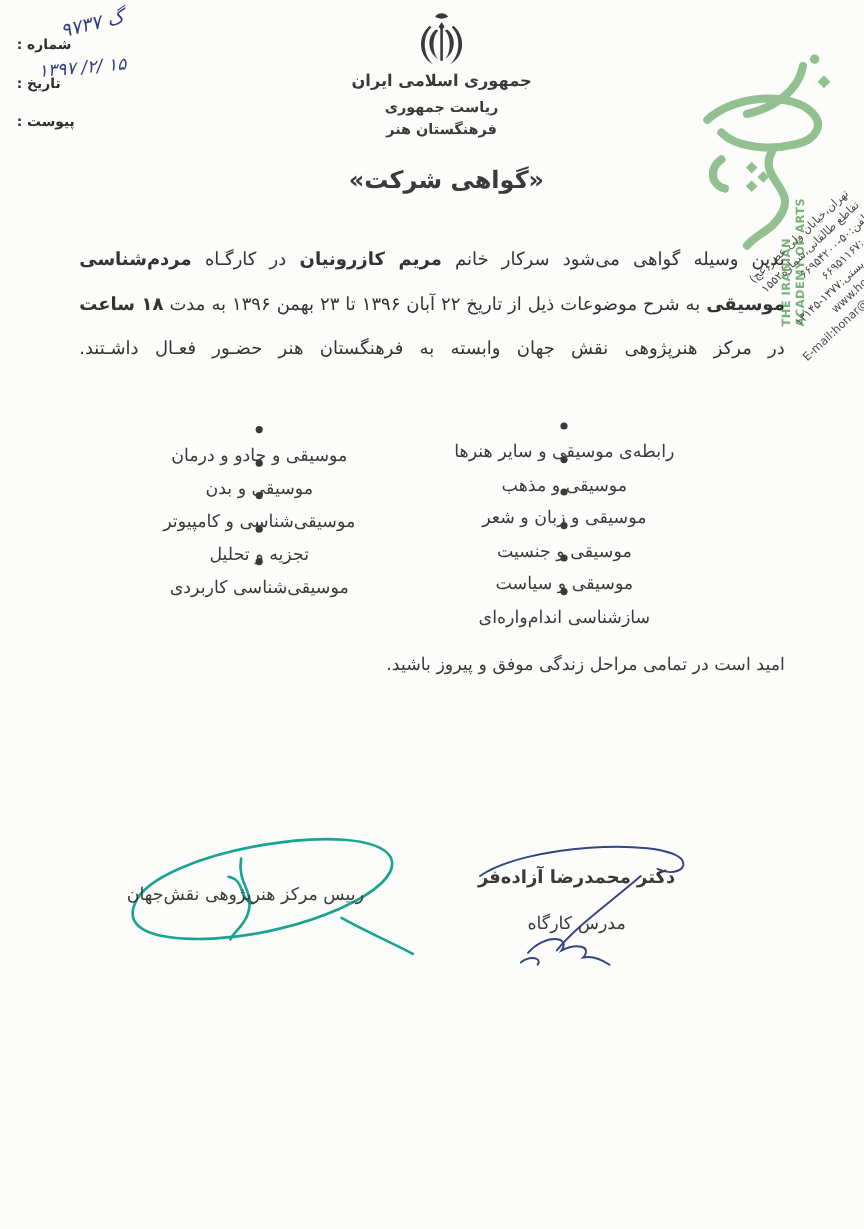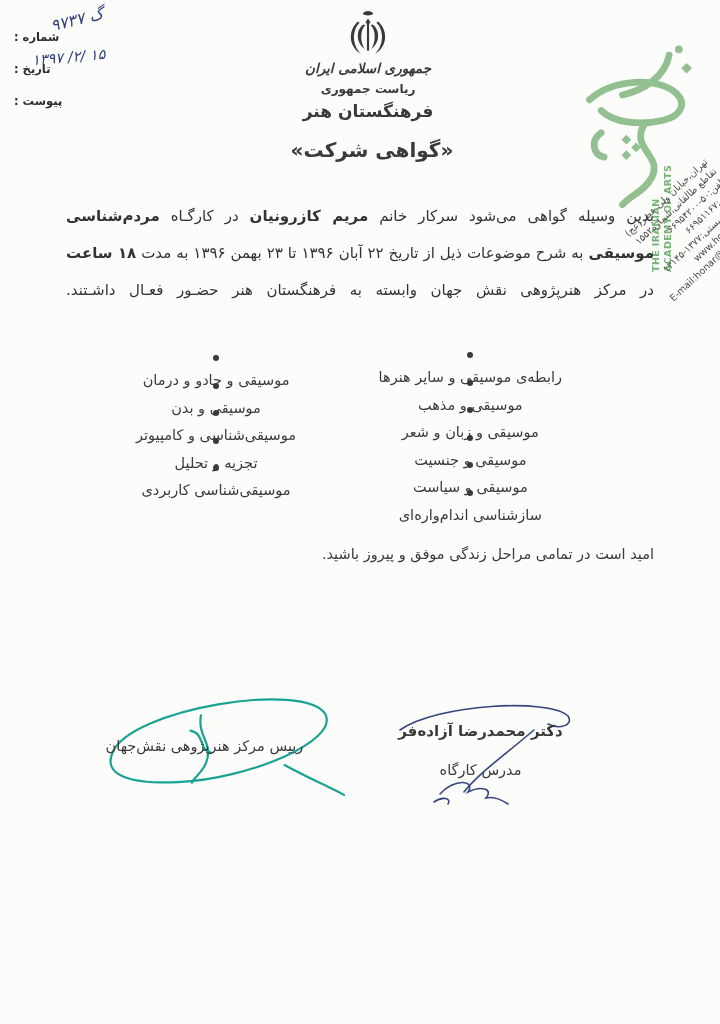--- a/index.html
+++ b/index.html
@@ -13,23 +13,23 @@
   
   .meta{position:absolute;top:26px;left:14px;width:110px;text-align:left;direction:rtl;}
   .meta-row{position:relative;height:32px;text-align:left;}
   .meta-label{font-size:11.5px;color:#2e2e2e;font-weight:bold;letter-spacing:.3px;}
   .hand{color:#33427c;font-style:italic;display:inline-block;}
   .hand-num{position:absolute;left:36px;top:-16px;font-size:16px;letter-spacing:2px;transform:rotate(-14deg);}
   .hand-date{position:absolute;left:18px;top:-9px;font-size:14.5px;letter-spacing:1px;transform:rotate(-5deg);direction:ltr;}
   
   .natl{position:absolute;top:8px;left:288px;width:160px;text-align:center;}
   .natl .emblem{width:46px;height:50px;margin:0 auto;display:block;}
-  .calli{font-size:13.5px;font-weight:bold;font-style:italic;margin-top:2px;white-space:nowrap;}
+  .calli{font-size:13.5px;font-weight:bold;margin-top:2px;white-space:nowrap;}
   .gov1{font-size:12px;font-weight:bold;margin-top:6px;letter-spacing:1px;}
-  .gov2{font-size:17px;font-weight:bold;margin-top:5px;letter-spacing:.5px;}
+  .gov2{font-size:12px;font-weight:bold;margin-top:5px;letter-spacing:.5px;}
   
   .greenlogo{position:absolute;left:572px;top:38px;width:136px;height:178px;}
   .acad-en{
     position:absolute;left:650px;top:272px;width:100px;
     transform:rotate(-90deg);transform-origin:0 0;
     color:#79b279;font-weight:bold;font-size:9.5px;line-height:11.5px;
     letter-spacing:.4px;direction:ltr;text-align:left;white-space:nowrap;
   }
   .contact{
     position:absolute;left:568px;top:208px;width:190px;

